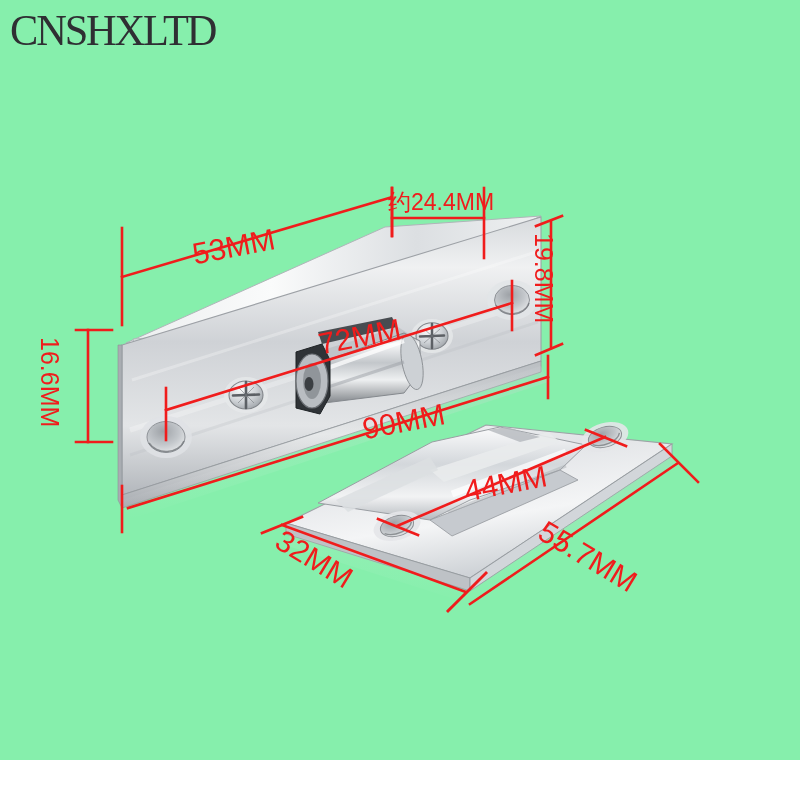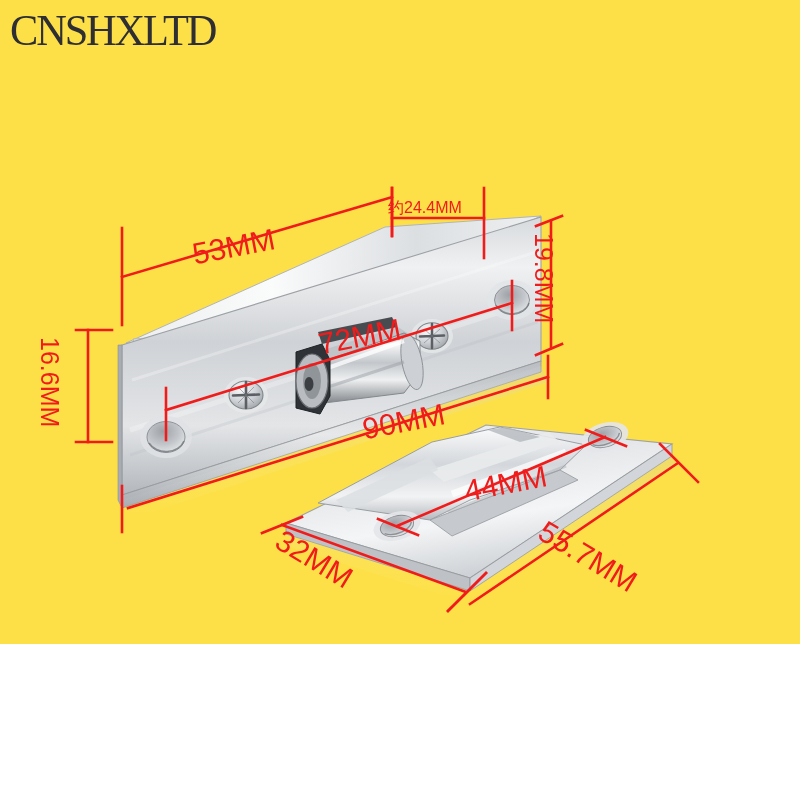--- a/index.html
+++ b/index.html
@@ -1,18 +1,18 @@
 <!DOCTYPE html>
 <html><head>
 <meta charset="utf-8">
 <style>
   html,body{margin:0;padding:0;background:#fff;}
   body{width:800px;height:800px;overflow:hidden;
        font-family:"Liberation Sans","DejaVu Sans",sans-serif;}
-  #stage{position:relative;width:800px;height:644px;background:#fde047;}
+  #stage{position:relative;width:800px;height:760px;background:#86efac;}
 
   
   #logo{
     position:absolute;left:10px;top:4px;
     font-family:"Liberation Serif","DejaVu Serif",serif;
     font-size:40px;letter-spacing:-2px;font-weight:400;
     color:#2f2f33;
     transform:scaleY(1.12) scaleX(1.06);
     transform-origin:left top;
     white-space:nowrap;
@@ -26,21 +26,21 @@
   .dim{
     position:absolute;
     color:#f01c1c;
     font-family:"Liberation Sans","DejaVu Sans",sans-serif;
     font-weight:400;
     white-space:nowrap;
     -webkit-user-select:none;user-select:none;
     line-height:1;
   }
   #lbl-53   {left:190px; top:240px; font-size:30px; transform:rotate(-11deg); transform-origin:left top;}
-  #lbl-24   {left:388px; top:200px; font-size:16px;}
+  #lbl-24   {left:388px; top:191px; font-size:23px;}
   #lbl-198  {left:556px; top:233px; font-size:25px; transform:rotate(90deg); transform-origin:left top;}
   #lbl-166  {left:62px;  top:337px; font-size:25px; transform:rotate(90deg); transform-origin:left top;}
   #lbl-72   {left:316px; top:330px; font-size:30px; transform:rotate(-11deg); transform-origin:left top;}
   #lbl-90   {left:360px; top:415px; font-size:30px; transform:rotate(-11deg); transform-origin:left top;}
   #lbl-44   {left:462px; top:477px; font-size:30px; transform:rotate(-11deg); transform-origin:left top;}
   #lbl-32   {left:286px; top:525px; font-size:30px; transform:rotate(31deg); transform-origin:left top;}
   #lbl-557  {left:549px; top:516px; font-size:30px; transform:rotate(31deg); transform-origin:left top;}
 </style>
 </head>
 <body>

